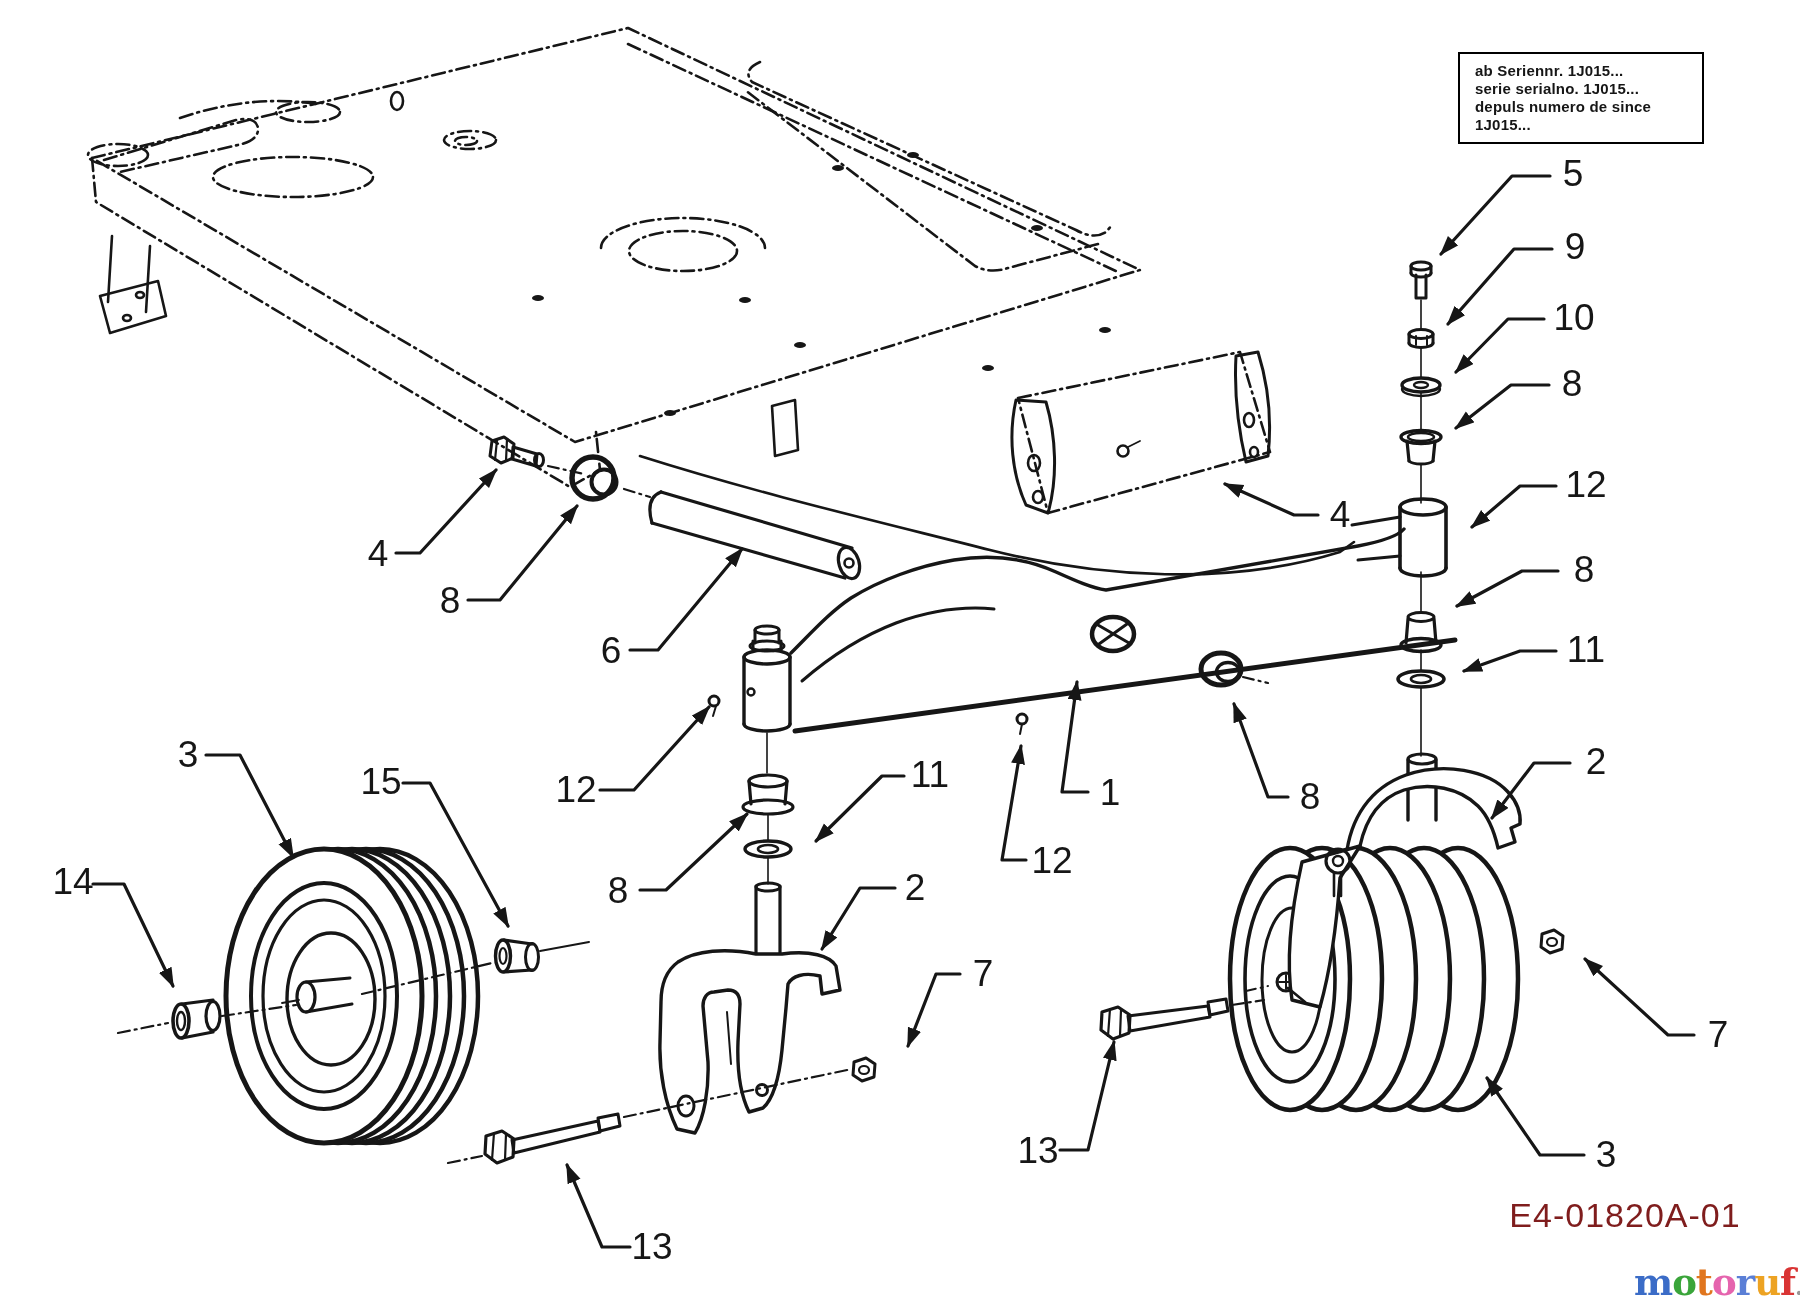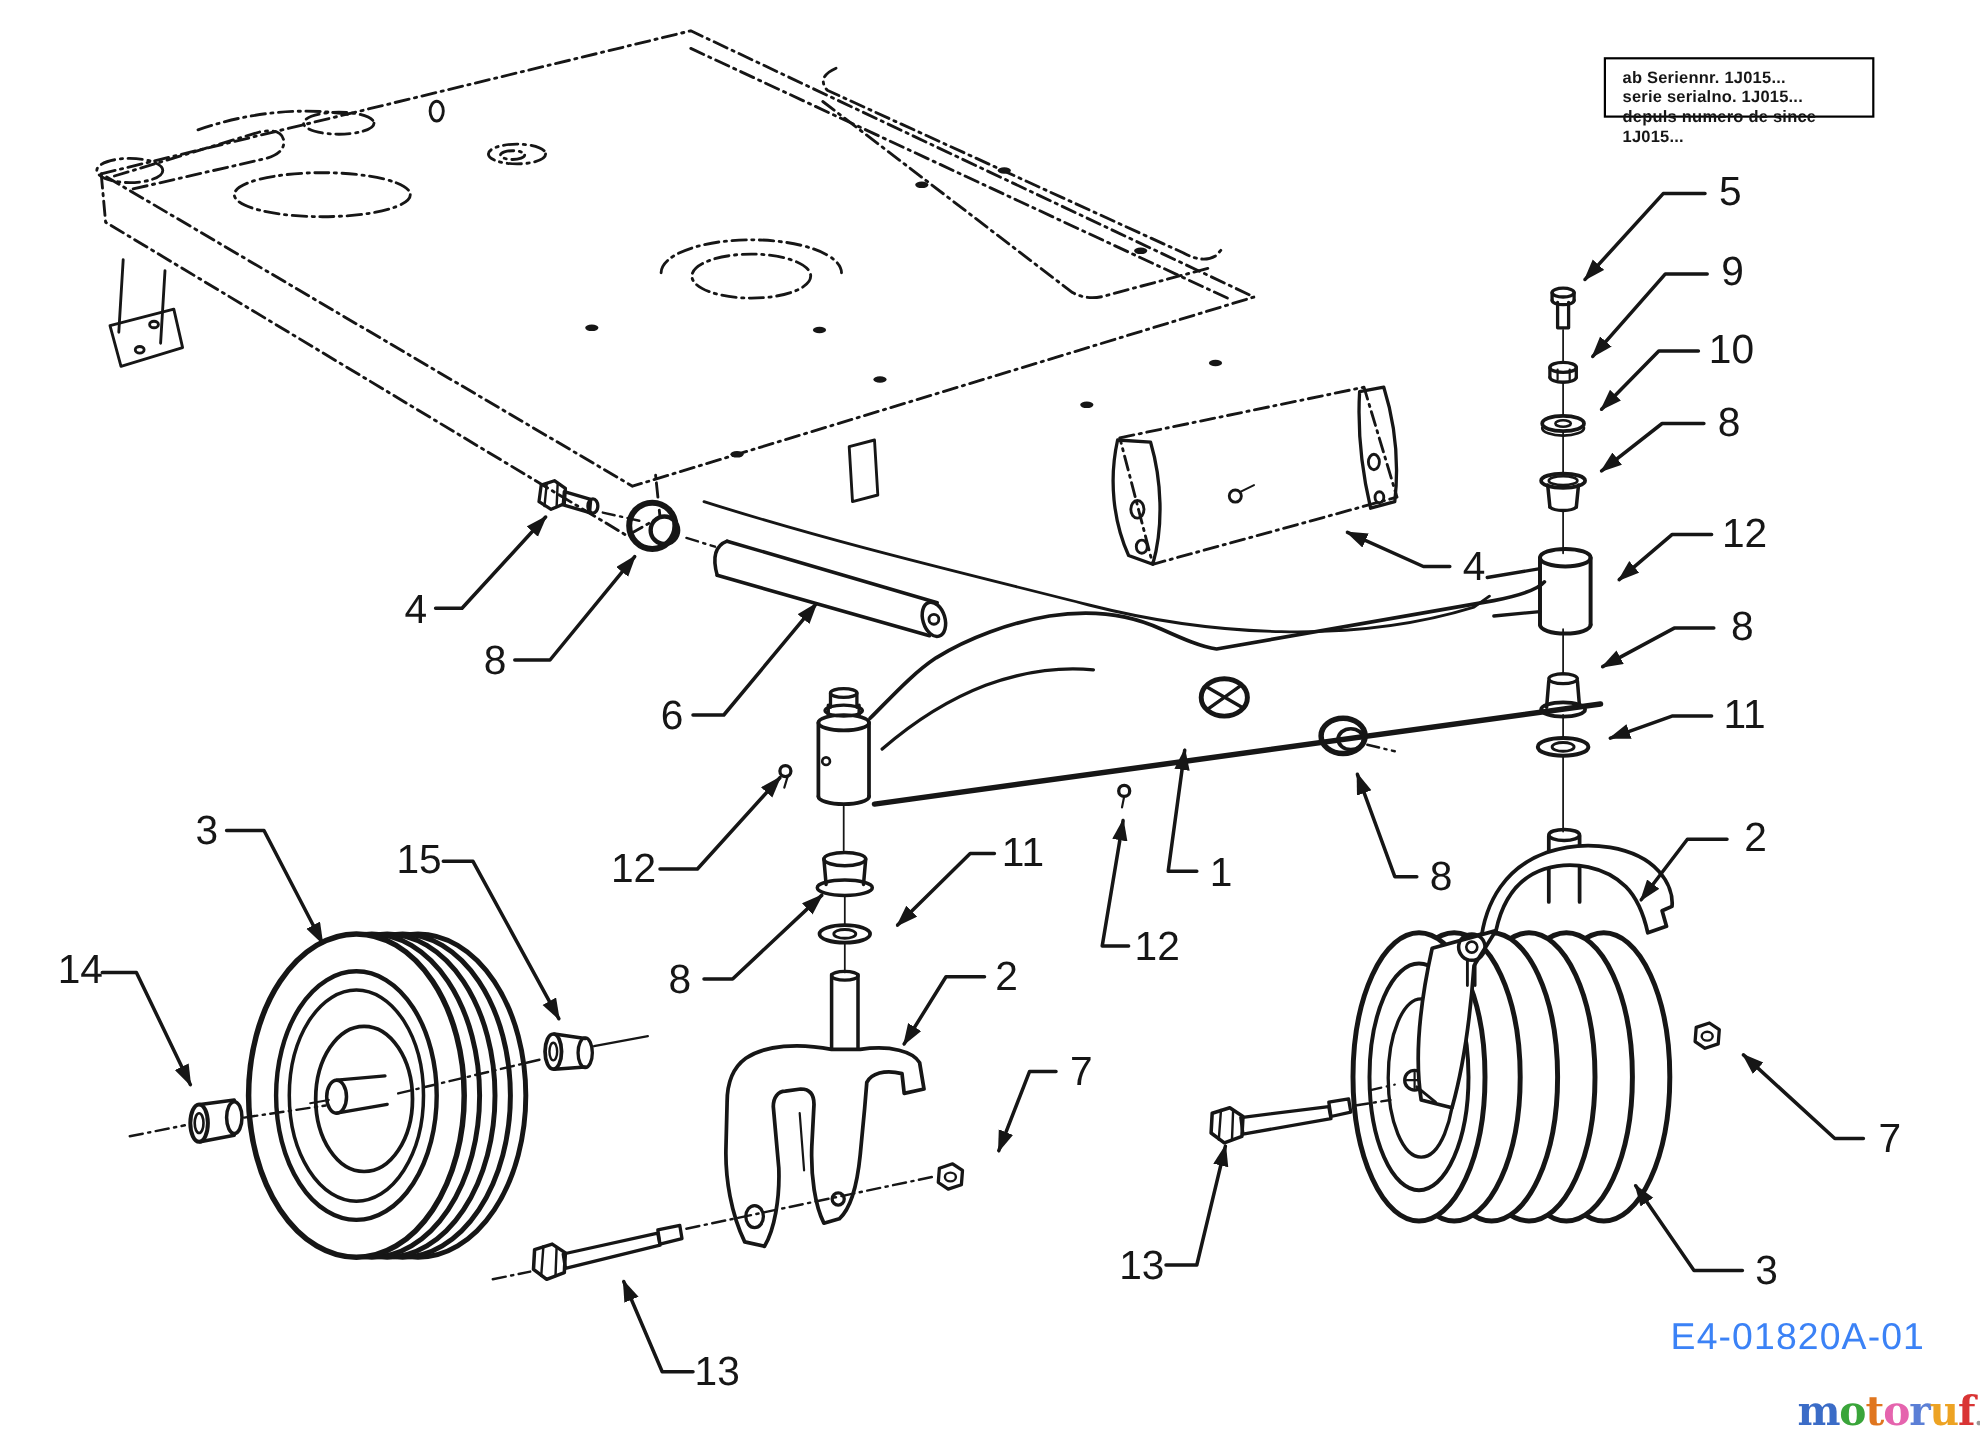--- a/index.html
+++ b/index.html
@@ -4,27 +4,27 @@
 <style>
   html,body{margin:0;padding:0;background:#ffffff;}
   .stage{
     position:relative;width:1800px;height:1312px;background:#ffffff;overflow:hidden;
     font-family:"Liberation Sans",sans-serif;color:#161616;
   }
   svg{position:absolute;left:0;top:0;}
   .lineart{stroke:#161616;fill:none;stroke-linecap:round;stroke-linejoin:round;}
   .callout-num{font-family:"Liberation Sans",sans-serif;font-size:37px;fill:#161616;}
   .serial-box{
-    position:absolute;left:1458px;top:52px;width:246px;height:55px;
+    position:absolute;left:1458px;top:52px;width:246px;height:92px;
     border:2px solid #000;box-sizing:border-box;padding:8px 0 12px 15px;
     font-size:15px;line-height:18px;font-weight:bold;letter-spacing:0.2px;
   }
   .part-code{
-    position:absolute;left:1500px;top:1196px;width:250px;text-align:right;
-    font-size:34px;letter-spacing:1px;color:#3b82f6;
+    position:absolute;left:1500px;top:1196px;width:250px;text-align:center;
+    font-size:34px;letter-spacing:1px;color:#7f1d1d;
   }
   .brand{
     position:absolute;left:1634px;top:1260px;width:170px;
     font-family:"DejaVu Serif",serif;font-weight:bold;font-size:37px;letter-spacing:-1px;
   }
   .brand .suffix{font-size:23px;font-weight:bold;letter-spacing:0;}
 </style>
 </head>
 <body>
 

